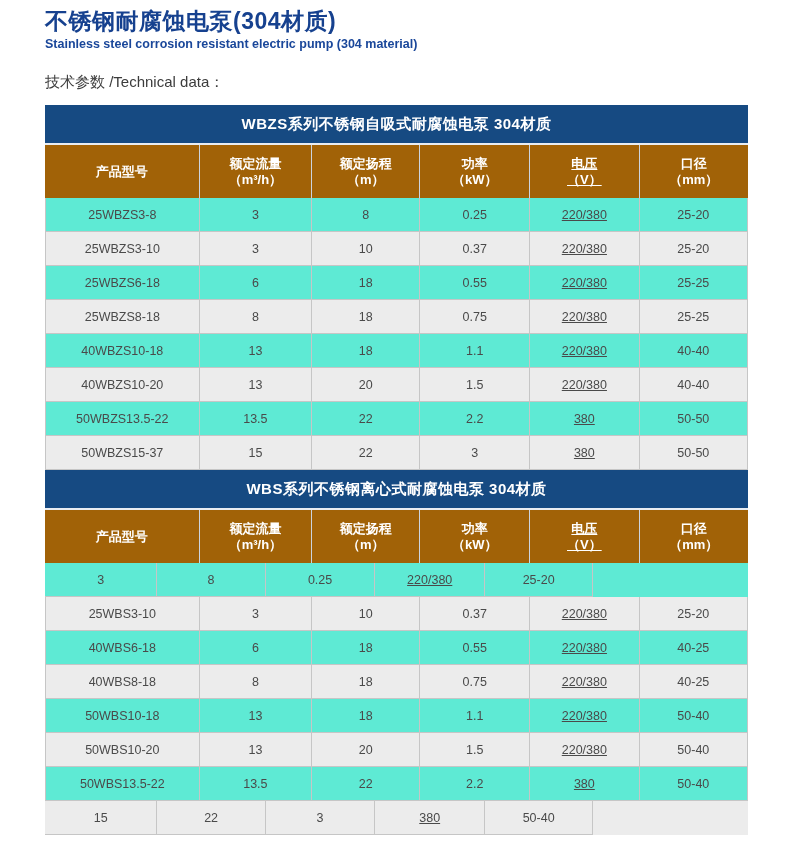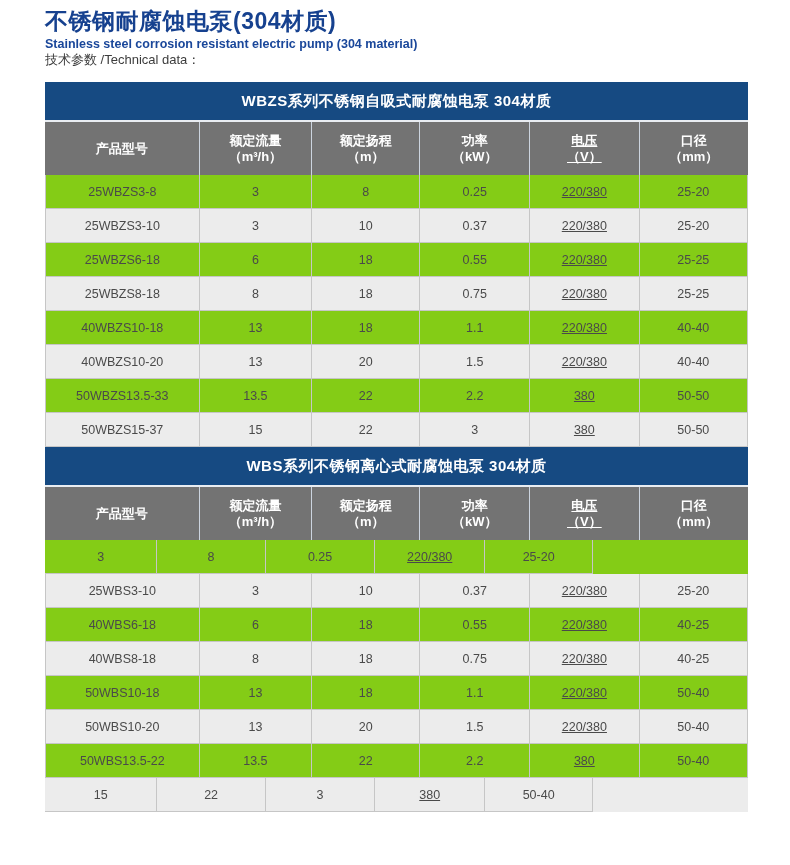--- a/index.html
+++ b/index.html
@@ -12,53 +12,53 @@
   .page { padding:7px 42px 0 45px; }
 
   .doc-title {
     color:#16418f; font-size:23px; font-weight:bold;
     letter-spacing:0.5px; line-height:28px;
   }
   .doc-subtitle {
     color:#1a479a; font-size:12.5px; font-weight:bold; margin-top:2px;
   }
   .tech-label {
-    color:#3c3c3c; font-size:13px; 
+    color:#3c3c3c; font-size:15px; margin-top:22px;
   }
 
   .tables { margin-top:13px; width:703px; }
 
   .pump-table { width:703px; }
 
   .band-title {
     height:38px; line-height:38px;
     background:#164a82; color:#ffffff;
     text-align:center; font-size:15px; font-weight:bold;
     letter-spacing:0.5px;
   }
 
   .header-row {
-    display:flex; background:#737373; height:55px;
+    display:flex; background:#a16207; height:55px;
     border-top:2px solid #e9edf2;
   }
   .hcell {
     display:flex; flex-direction:column; justify-content:center; align-items:center;
     color:#ffffff; font-weight:bold; font-size:13px; line-height:16px;
     border-right:1px solid #ccd4df; text-align:center;
   }
   .hcell:last-child { border-right:none; }
 
   .c0 { width:22%; }
   .c1 { width:16%; }
   .c2 { width:15.4%; }
   .c3 { width:15.6%; }
   .c4 { width:15.6%;text-decoration:underline; }
   .c5 { width:15.4%; }
 
-  .trow { display:flex; height:34px; background:#84cc16; }
+  .trow { display:flex; height:34px; background:#5eead4; }
   .trow:nth-child(even) { background:#ececec; }
   .tcell {
     display:flex; align-items:center; justify-content:center;
     font-size:12.5px; color:#4a4a4a;
     border-right:1px solid #c6c6c6; border-bottom:1px solid #c6c6c6;
   }
   .tcell.c0 { border-left:1px solid #c6c6c6; }
 </style>
 </head>
 <body>
@@ -138,21 +138,21 @@
           </div>
           <div class="trow">
             <div class="tcell c0">40WBZS10-20</div>
             <div class="tcell c1">13</div>
             <div class="tcell c2">20</div>
             <div class="tcell c3">1.5</div>
             <div class="tcell c4">220/380</div>
             <div class="tcell c5">40-40</div>
           </div>
           <div class="trow">
-            <div class="tcell c0">50WBZS13.5-33</div>
+            <div class="tcell c0">50WBZS13.5-22</div>
             <div class="tcell c1">13.5</div>
             <div class="tcell c2">22</div>
             <div class="tcell c3">2.2</div>
             <div class="tcell c4">380</div>
             <div class="tcell c5">50-50</div>
           </div>
           <div class="trow">
             <div class="tcell c0">50WBZS15-37</div>
             <div class="tcell c1">15</div>
             <div class="tcell c2">22</div>

